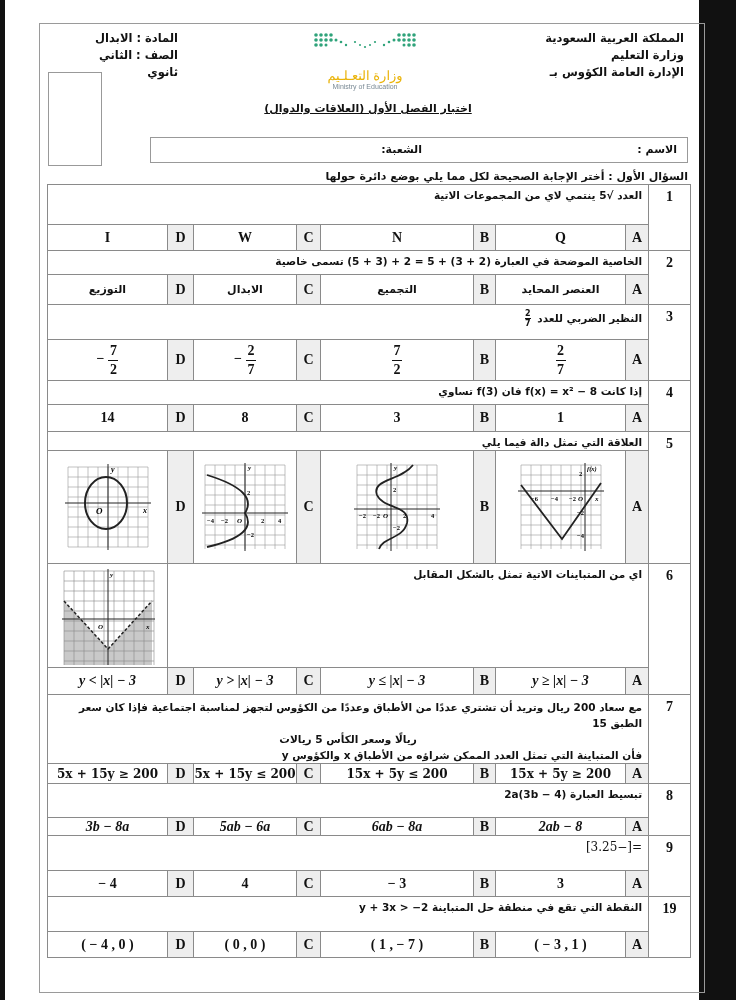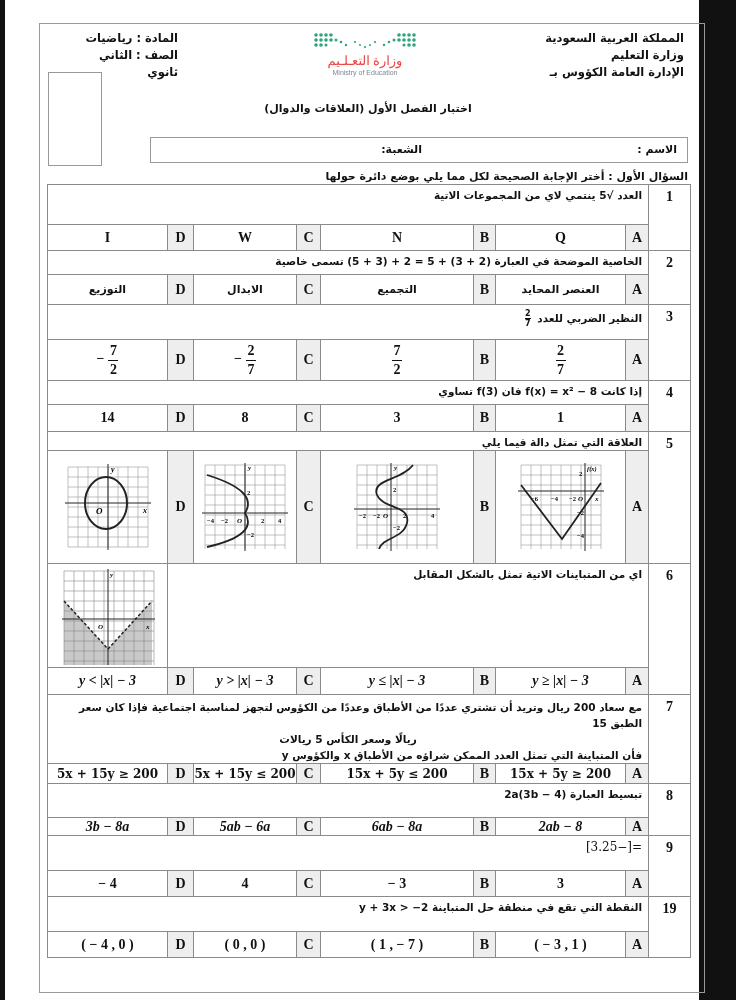--- a/index.html
+++ b/index.html
@@ -6,24 +6,24 @@
   body { width:736px; height:1000px; background:#111; position:relative; overflow:hidden;
          font-family:"Liberation Serif", serif; color:#111; }
   .paper { position:absolute; left:5px; top:0; width:694px; height:1000px; background:#fff; }
   .frame { position:absolute; left:34px; top:23px; width:666px; height:970px;
            border:1.5px solid #9a9a9a; box-sizing:border-box; }
   .ar { direction:rtl; font-family:"DejaVu Sans", sans-serif; font-weight:bold; }
   .hdr-right { position:absolute; right:52px; top:30px; font-size:11.5px; line-height:17px; text-align:right; }
   .hdr-left { position:absolute; left:78px; top:30px; font-size:11.5px; line-height:17px; text-align:right; width:100px; }
   .logo { position:absolute; left:305px; top:33px; width:120px; height:50px; text-align:center; }
   .logo-dots { display:flex; justify-content:center; gap:2px; height:18px; align-items:flex-end; }
-  .logo-ar { color:#ef4444; font-size:13px; margin-top:2px; font-family:Liberation Serif, serif; }
+  .logo-ar { color:#eab308; font-size:13px; margin-top:17px; font-family:Liberation Sans, sans-serif; }
   .logo-en { color:#7a8a95; font-size:7px; font-family:"Liberation Sans", sans-serif; }
   .photo-box { position:absolute; left:48px; top:72px; width:52px; height:92px; border:1.5px solid #999; }
-  .exam-title { position:absolute; left:0; width:736px; top:102px; text-align:center; font-size:11px; }
+  .exam-title { position:absolute; left:0; width:736px; top:102px; text-align:center; font-size:11px;text-decoration:underline; }
   .name-box { position:absolute; left:150px; top:137px; width:538px; height:26px; border:1.5px solid #999; box-sizing:border-box; font-size:11px; }
   .name-label { position:absolute; right:10px; top:5px; }
   .section-label2 { position:absolute; right:48px; top:170px; font-size:11px; }
 
   table.q { position:absolute; left:47px; top:184px; width:643px; border-collapse:collapse; table-layout:fixed; }
   table.q td { border:1px solid #8a8a8a; padding:0; vertical-align:middle; }
   .num { text-align:center; font-weight:bold; font-size:14px; vertical-align:top !important; padding-top:4px !important; font-family:"Liberation Serif", serif; }
   .qtext { text-align:right; direction:rtl; font-family:"DejaVu Sans", sans-serif; font-weight:bold; font-size:10.5px; padding:4px 6px 0 6px !important; vertical-align:top !important; }
   .lbl { background:#eeeeee; text-align:center; font-weight:bold; font-size:14px; font-family:"Liberation Serif", serif; }
   .opt { text-align:center; font-weight:bold; font-size:14px; font-family:"Liberation Serif", serif; }
@@ -42,21 +42,21 @@
 <div class="paper">
   <div class="frame"></div>
 </div>
 
 <div class="hdr-right ar">
   <div>المملكة العربية السعودية</div>
   <div>وزارة  التعليم</div>
   <div>الإدارة العامة الكؤوس بـ</div>
 </div>
 <div class="hdr-left ar">
-  <div>المادة : رياضيات</div>
+  <div>المادة : الابدال</div>
   <div>الصف : الثاني ثانوي</div>
 </div>
 <div class="logo">
   <div class="logo-dots">
     <svg width="110" height="20" viewBox="0 0 110 20">
       <g fill="#2fa37a">
         <circle cx="6" cy="4" r="1.8"></circle>
           <circle cx="11" cy="4" r="1.8"></circle>
           <circle cx="16" cy="4" r="1.8"></circle>
           <circle cx="21" cy="4" r="1.8"></circle>

